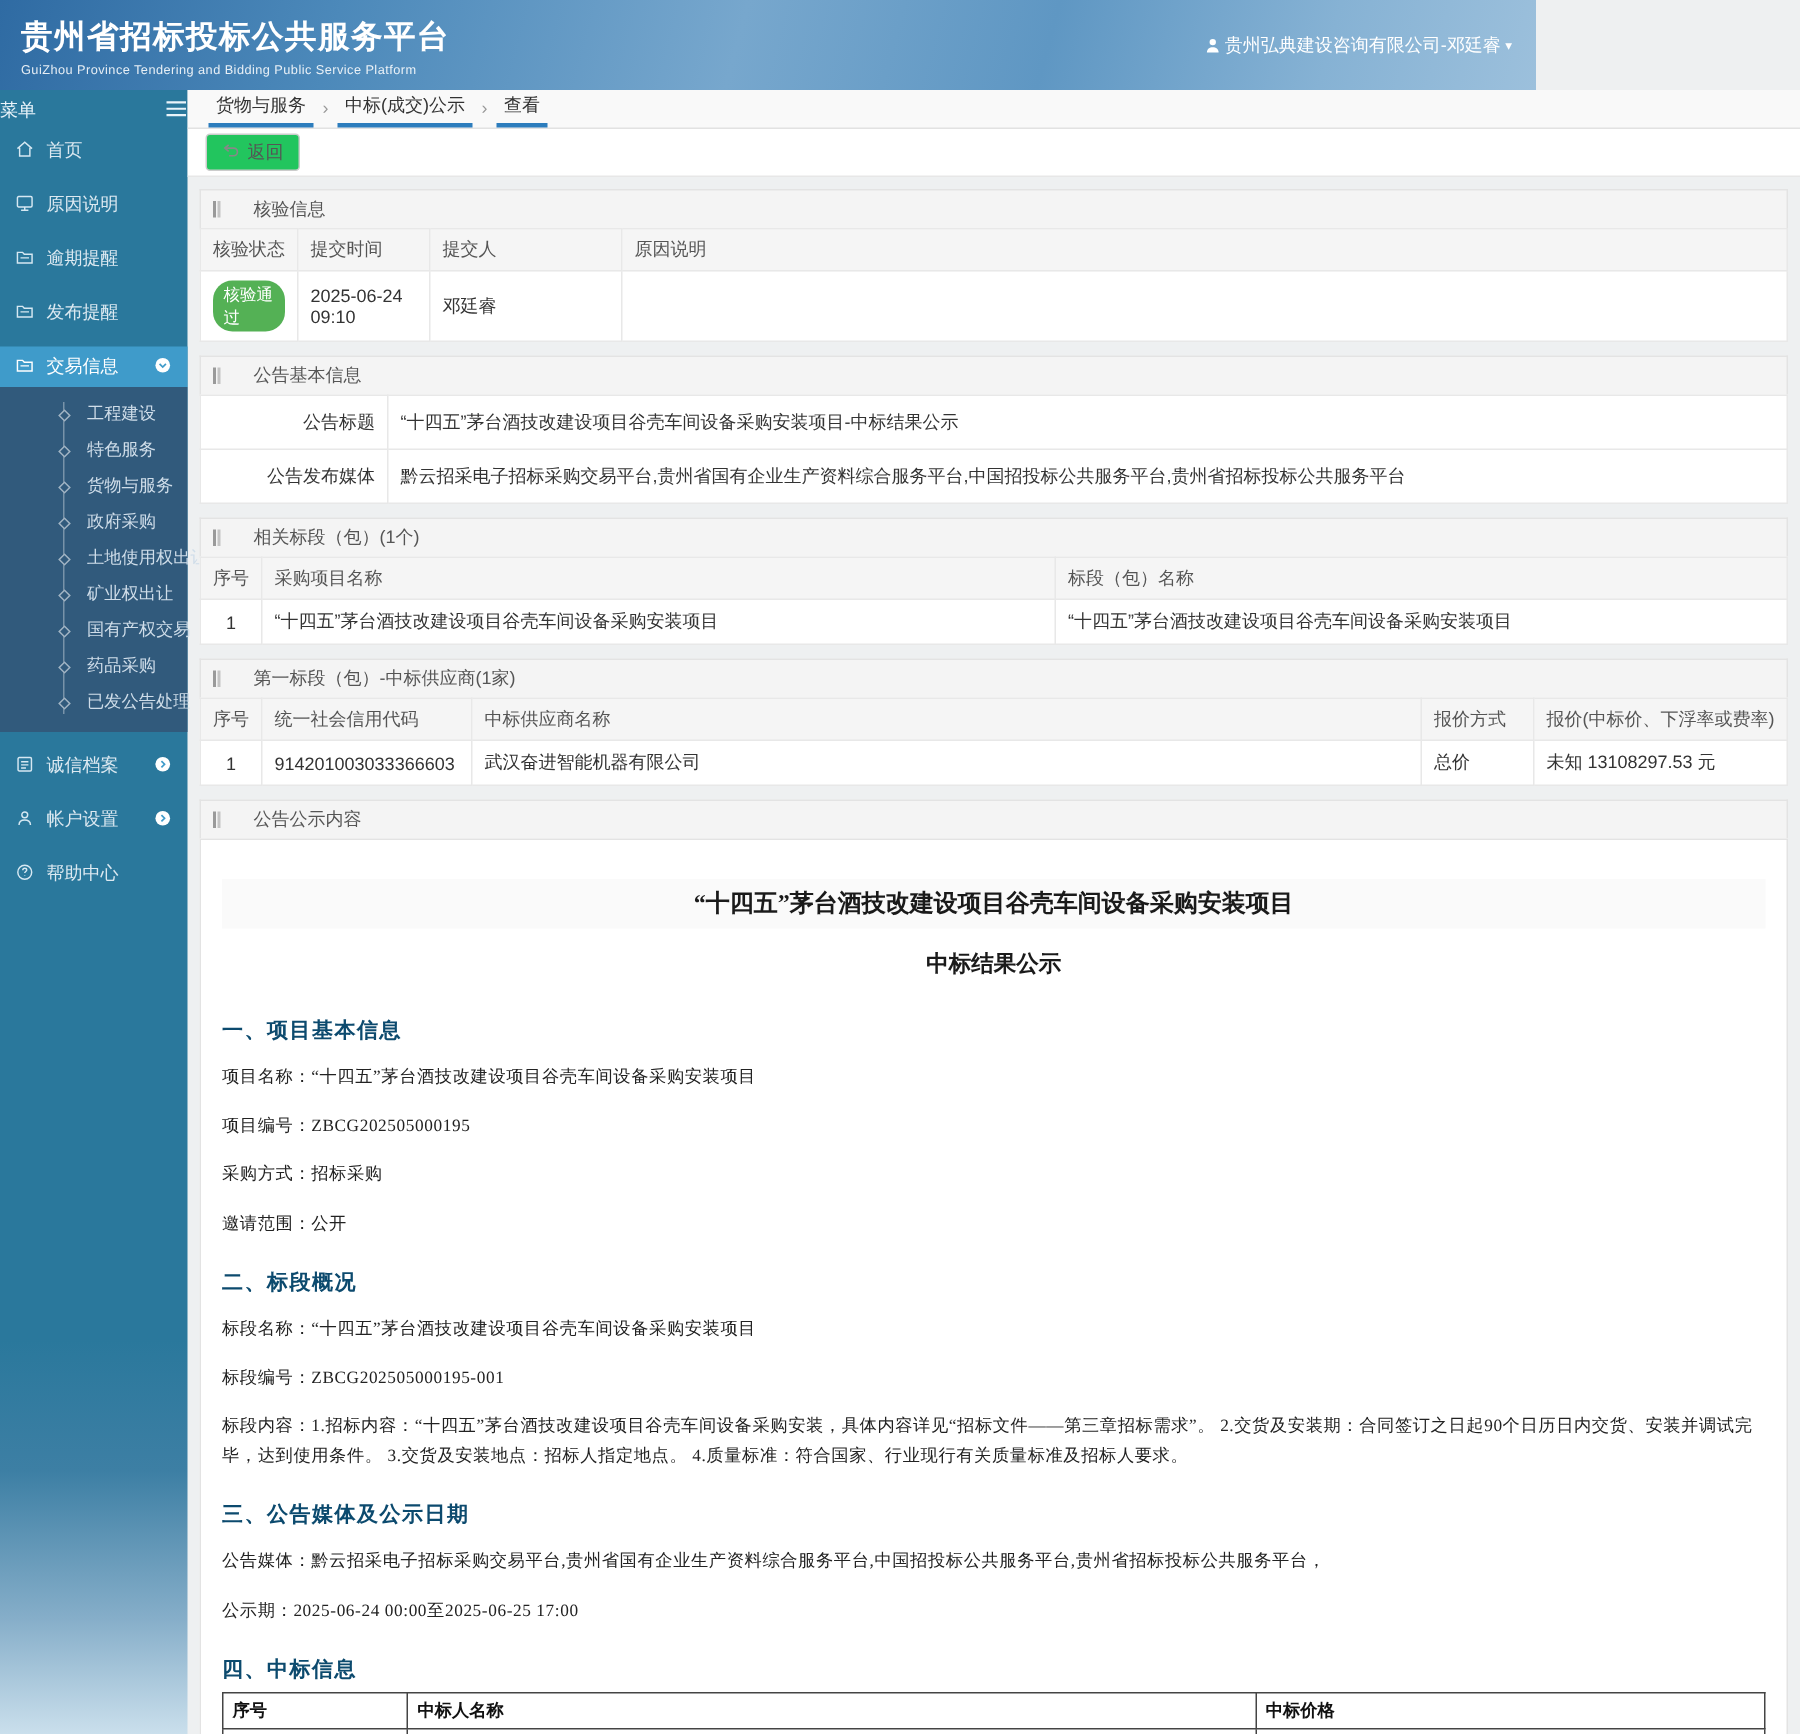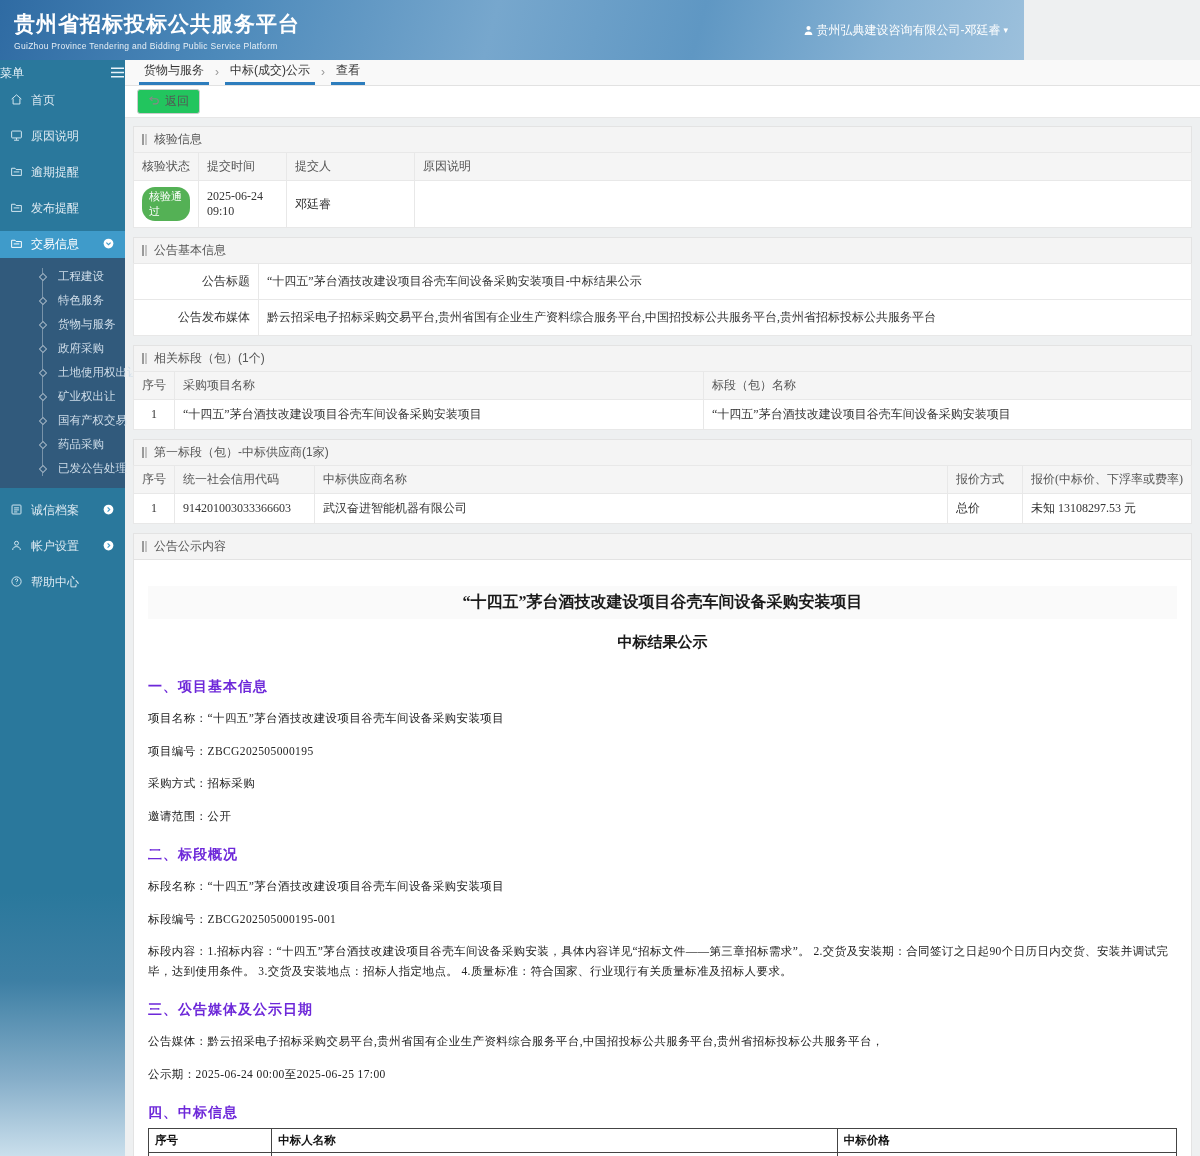--- a/index.html
+++ b/index.html
@@ -46,41 +46,41 @@
     cursor:pointer; }
   .crumb-sep { font-size:12px; color:#999; padding:0 6px 6px; }
   .toolbar { height:32px; background:#fff; border-bottom:1px solid #e7e7e7;
     display:flex; align-items:center; padding-left:12px; }
   .back-btn { display:inline-flex; align-items:center; gap:5px; background:#22c55e;
     border:1px solid #ccc; border-radius:3px; padding:3px 10px; font-size:12px; color:#555;
     cursor:pointer; }
 
   .content { padding:8px 8px 0; }
   .section { margin-bottom:9px; }
-  .sec-head { display:flex; align-items:center; gap:7px; background:#f4f4f4;
+  .sec-head { display:flex; align-items:center; gap:22px; background:#f4f4f4;
     border:1px solid #e3e3e3; border-bottom:none; padding:4px 8px; font-size:12px; color:#555; }
   .bars { width:5px; height:11px; border-left:2px solid #9a9a9a; border-right:2px solid #c4c4c4; }
 
-  table.tbl { width:100%; border-collapse:collapse; background:#fff; font-size:12px;font-family:Liberation Serif, serif; }
+  table.tbl { width:100%; border-collapse:collapse; background:#fff; font-size:12px; }
   .tbl th { background:#f5f5f5; font-weight:normal; color:#555; text-align:left;
     padding:5px 8px; border:1px solid #e8e8e8; white-space:nowrap; }
   .tbl td { padding:6px 8px; border:1px solid #e8e8e8; color:#333; background:#fff; }
   .badge-ok { display:inline-block; background:#54b155; color:#fff; font-size:11px;
     padding:2px 7px; border-radius:13px; }
   .lbl-cell { width:125px; text-align:right; color:#666; }
   .form-row td { padding:9px 8px; }
 
   
   .doc-wrap { background:#fff; border:1px solid #e3e3e3; padding:6px 14px 14px; min-height:700px; }
   .doc-title { text-align:center; font-family:"Liberation Serif", serif; font-weight:bold;
     font-size:16px; color:#1a1a1a; margin:20px 0 0; padding:6px 0; background:#fafafa; }
   .doc-subtitle { text-align:center; font-family:"Liberation Serif", serif; font-weight:bold;
     font-size:15px; color:#1a1a1a; margin:8px 0 0; padding:6px 0; }
   .doc-h { font-family:"Liberation Serif", serif; font-weight:bold; font-size:14px;
-    color:#6d28d9; margin:20px 0 6px; letter-spacing:1px; }
+    color:#0c4a6e; margin:20px 0 6px; letter-spacing:1px; }
   .doc-line { font-family:"Liberation Serif", serif; font-size:11.5px; color:#222;
     margin:13px 0; line-height:1.7; letter-spacing:.4px; }
   .doc-tbl { width:100%; border-collapse:collapse; font-family:"Liberation Serif", serif;
     font-size:11.5px; margin:4px 0 6px; }
   .doc-tbl th { border:1px solid #444; text-align:left; font-weight:bold; padding:4px 6px; color:#111; }
   .doc-tbl td { border:1px solid #444; padding:4px 6px; color:#222; }
 </style>
 </head>
 <body>
 

